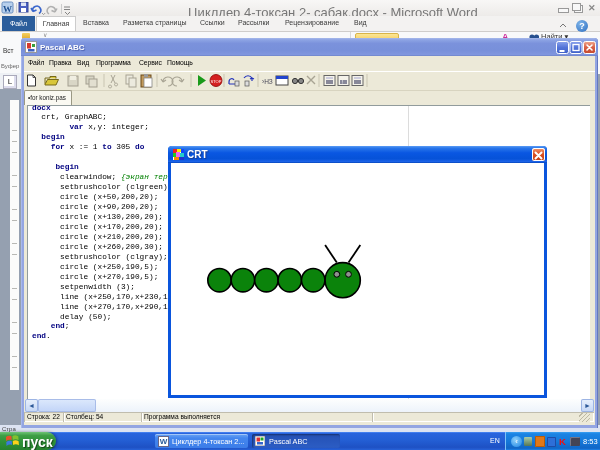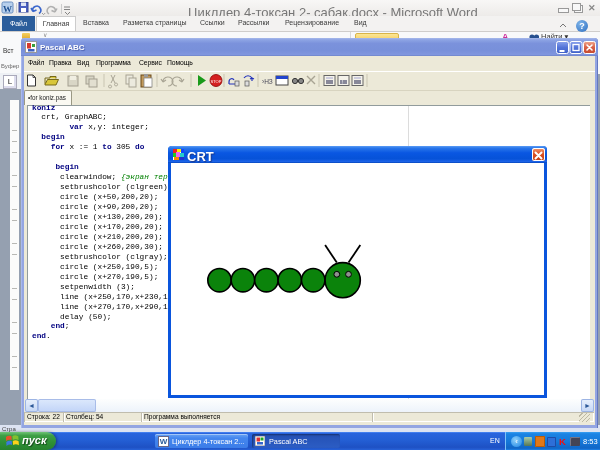--- a/index.html
+++ b/index.html
@@ -53,21 +53,21 @@
      background:#0a55dd;border-radius:4px 4px 0 0;}
   #crttitle{left:0;top:0;width:379px;height:17px;border-radius:4px 4px 0 0;
      background:linear-gradient(180deg,#5c9cf5 0%,#2a77ea 12%,#0a57e2 40%,#0652d8 75%,#1c63e8 92%,#0344b8 100%);}
   #crtclient{left:3px;top:17px;width:373px;height:232px;background:#fff;}
   
   #taskbar{left:0;top:432px;width:600px;height:18px;z-index:30;
      background:linear-gradient(180deg,#4f8df8 0%,#2964dd 8%,#2460d6 42%,#1e51c4 85%,#2862d8 100%);}
   #startbtn{position:absolute;left:0;top:0;width:56px;height:18px;border-radius:0 9px 9px 0;
      background:linear-gradient(180deg,#6fc476 0%,#3e9e45 20%,#2f9137 55%,#27822e 100%);
      box-shadow:1px 0 3px rgba(0,0,0,.4);}
-  #startbtn b{position:absolute;left:22px;top:2px;color:#fff;font-style:italic;font-size:11px;
+  #startbtn b{position:absolute;left:22px;top:2px;color:#fff;font-size:14px;
      text-shadow:1px 1px 1px rgba(0,0,0,.5);}
   .taskbtn{position:absolute;top:2px;height:14px;border-radius:2px;color:#fff;font-size:7.3px;
      background:linear-gradient(180deg,#6aa4f4 0%,#4486ee 30%,#3c7de8 100%);
      box-shadow:inset 0 1px 0 rgba(255,255,255,.4);}
   .taskbtn span{position:absolute;top:3px;white-space:nowrap;}
   #tray{position:absolute;left:506px;top:0;width:94px;height:18px;
      background:linear-gradient(180deg,#3ba0f2 0%,#1b84e4 10%,#1579da 50%,#1166c6 90%,#1f83e8 100%);
      box-shadow:-1px 0 0 #7ec2f8;}
 </style>
 </head>
@@ -245,21 +245,21 @@
     <line x1="343" y1="2" x2="343" y2="15" stroke="#c9c5b2"></line>
   </svg>
   </div>
   <div class="abs" id="ptabs">
     <div id="ptab1">
           <span class="abs" style="left:3px;top:3px;">•for koniz.pas</span>
         </div>
   </div>
   <div class="abs" id="pedit">
     <div id="vline"></div>
-    <pre id="pcode"><span class="kw">koniz</span>
+    <pre id="pcode"><span class="kw">docx</span>
   crt, GraphABC;
         <span class="kw">var</span> x,y: integer;
   <span class="kw">begin</span>
     <span class="kw">for</span> x := 1 <span class="kw">to</span> 305 <span class="kw">do</span>
 
      <span class="kw">begin</span>
       clearwindow; <span class="cm">{экран терезесін тазалау}</span>
       setbrushcolor (clgreen);
       circle (x+50,200,20);
       circle (x+90,200,20);
@@ -298,21 +298,21 @@
       <rect width="11" height="11" fill="#fff"></rect>
       <rect x="0" y="0" width="4" height="4" fill="#e22"></rect>
       <rect x="4" y="0" width="4" height="3" fill="#fe0"></rect>
       <rect x="8" y="0" width="3" height="4" fill="#14f"></rect>
       <rect x="0" y="4" width="3" height="4" fill="#2c2"></rect>
       <rect x="3" y="3" width="4" height="5" fill="#e6e"></rect>
       <rect x="7" y="4" width="4" height="4" fill="#2cc"></rect>
       <rect x="1" y="8" width="5" height="3" fill="#f80"></rect>
       <rect x="6" y="8" width="5" height="3" fill="#23c"></rect>
     </svg>
-    <b class="abs" style="left:19px;top:3px;font-size:13px;color:#fff;text-shadow:1px 1px 1px #1a3a8e;">CRT</b>
+    <b class="abs" style="left:19px;top:3px;font-size:10px;color:#fff;text-shadow:1px 1px 1px #1a3a8e;">CRT</b>
     <span class="abs" style="left:364px;top:2px;width:13px;height:13px;border-radius:2.5px;
        background:linear-gradient(#f49a70,#dd5226 45%,#c43d12);box-shadow:inset 0 0 0 1px #fff;">
        <svg width="13" height="13">
           <path d="M3.5,3.5 L9.5,9.5 M9.5,3.5 L3.5,9.5" stroke="#fff" stroke-width="2" stroke-linecap="round"></path>
         </svg></span>
   </div>
   <div class="abs" id="crtclient">
     <svg width="373" height="232" style="position:absolute;left:0;top:0;">
       <g stroke="#000" stroke-width="1.6" fill="#0b830b">
         <circle cx="48.5" cy="117.2" r="11.7"></circle>

